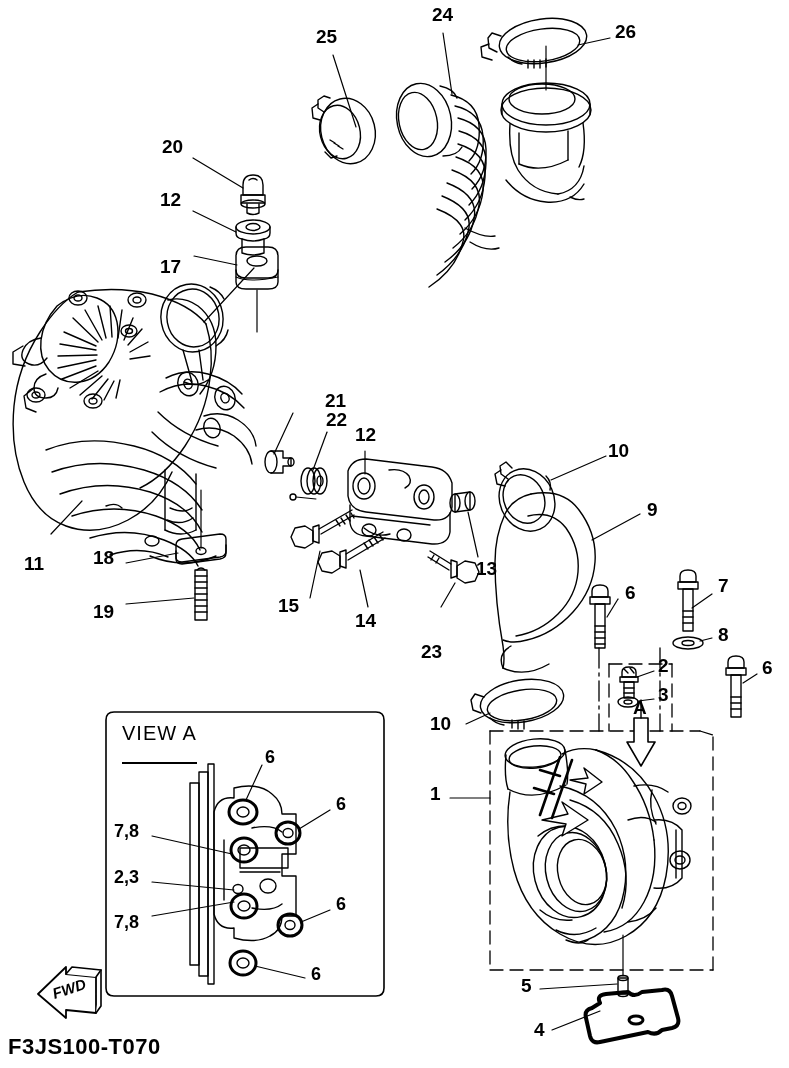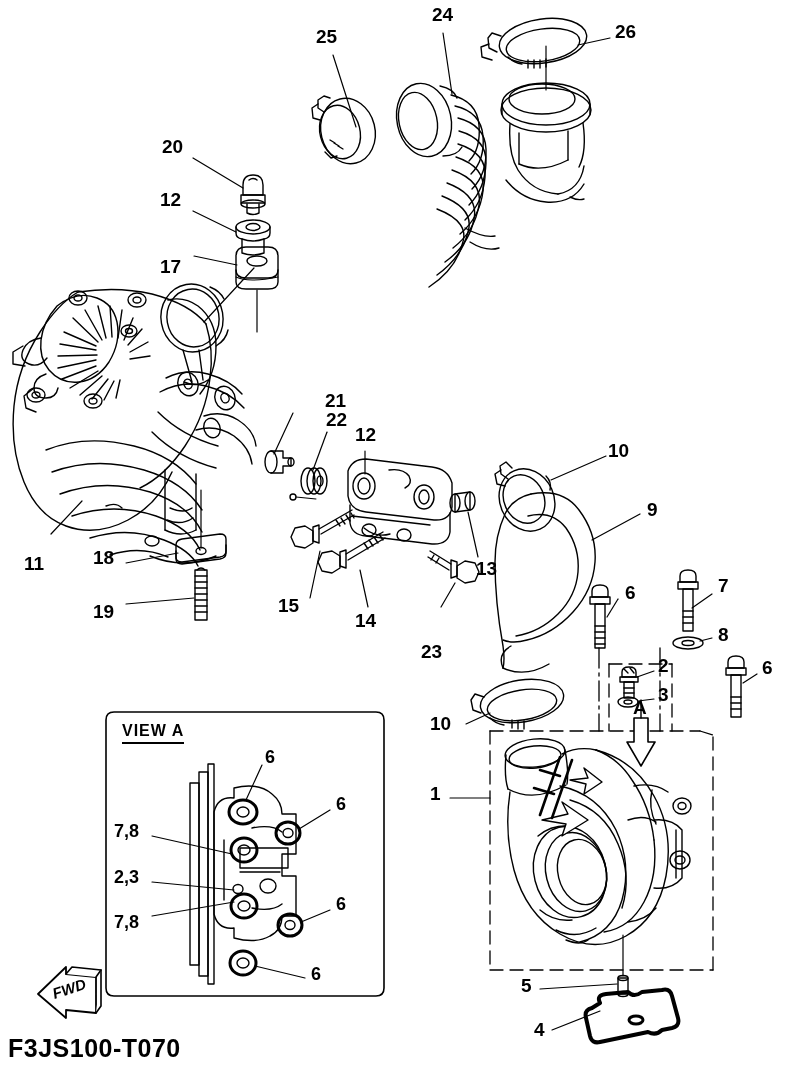--- a/index.html
+++ b/index.html
@@ -3,23 +3,23 @@
 <meta charset="utf-8">
 <style>
   html,body{margin:0;padding:0;background:#fff;}
   body{width:789px;height:1068px;position:relative;overflow:hidden;
        font-family:"Liberation Sans",sans-serif;color:#000;}
   #sheet{position:absolute;left:0;top:0;width:789px;height:1068px;}
   #sheet svg{position:absolute;left:0;top:0;}
   .lbl{position:absolute;font-family:"Liberation Sans",sans-serif;
        font-size:19px;font-weight:bold;color:#000;white-space:nowrap;
        letter-spacing:0px;line-height:1;}
-  #viewa-title{position:absolute;font-size:16px;font-weight:bold;
-       letter-spacing:1px;border-bottom:2px solid #000;padding-bottom:2px;}
-  #partno{position:absolute;font-size:25px;font-weight:bold;letter-spacing:0.5px;}
+  #viewa-title{position:absolute;font-size:20px;font-weight:normal;
+       letter-spacing:1px;border-bottom:2px solid #000;padding-bottom:17px;}
+  #partno{position:absolute;font-size:22px;font-weight:bold;letter-spacing:0.5px;}
   .vlbl{position:absolute;font-size:18px;font-weight:bold;white-space:nowrap;}
   #alabel{position:absolute;font-size:19px;font-weight:bold;}
   #fwdtext{position:absolute;font-size:15px;font-weight:bold;font-style:italic;
        transform:rotate(-18deg);}
 </style>
 </head>
 <body>
 
 <div id="sheet">
 

